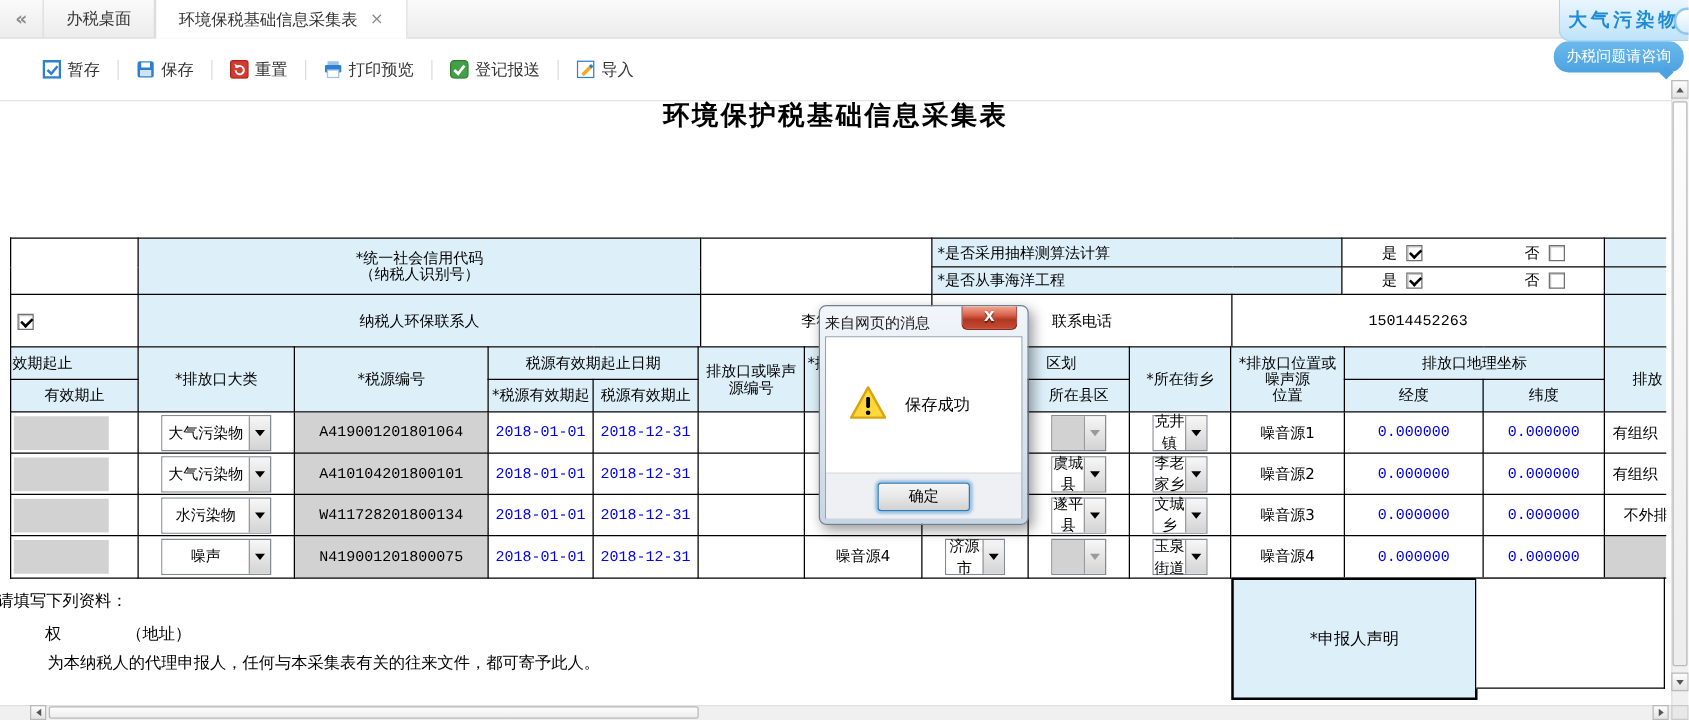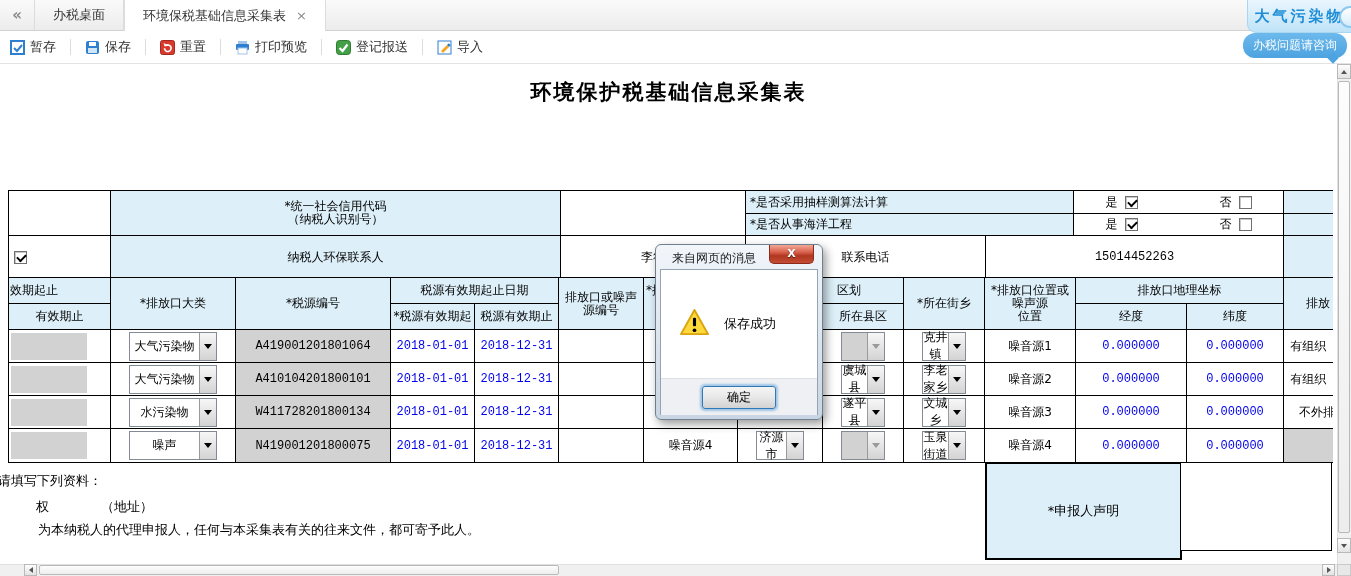--- a/index.html
+++ b/index.html
@@ -11,22 +11,22 @@
   }
   
   #tabbar { position:absolute; left:0; top:0; width:1351px; height:31px;
     background:linear-gradient(#fafafa,#ececec); border-bottom:1px solid #d2d2d2; display:flex; align-items:stretch; }
   .collapse { width:34px; display:flex; align-items:center; justify-content:center; color:#8a8a8a; font-size:15px; font-weight:bold; cursor:pointer; }
   .tab { display:flex; align-items:center; padding:0 18px; font-size:13px; color:#333;
     border-left:1px solid #dcdcdc; border-right:1px solid #dcdcdc; cursor:pointer; }
   .tab.active { background:#fff; height:31px; }
   .tab .close { margin-left:10px; color:#8a8a8a; font-size:13px; }
   
-  #toolbar { position:absolute; left:0; top:31px; width:1351px; height:33px; background:#fff;
-    border-bottom:1px solid #e3e3e3; display:flex; align-items:center; padding-left:0; }
+  #toolbar { position:absolute; left:0; top:31px; width:1351px; height:50px; background:#fff;
+    border-bottom:1px solid #e3e3e3; display:flex; align-items:center; padding-left:24px; }
   .tbtn { display:flex; align-items:center; gap:5px; font-size:13px; color:#333; padding:0 10px; cursor:pointer; }
   .tdiv { width:1px; height:16px; background:#dcdcdc; margin:0 4px; }
   .ticon { width:15px; height:15px; display:inline-block; }
   
   #service { position:absolute; right:0; top:0; width:104px; height:33px; z-index:50;
     background:linear-gradient(#eaf6fe,#bfe3f8); border:1px solid #a9d6f0; border-top:none; border-right:none; border-radius:0 0 0 9px;
     display:flex; align-items:center; justify-content:center; color:#1f8dd6; font-weight:bold; font-size:15px; letter-spacing:3px; }
   #service .ring { position:absolute; right:-10px; top:6px; width:22px; height:22px; border-radius:50%;
     background:linear-gradient(#ffffff,#d5ecfa); border:2px solid #8ec8ef; }
   #bubble { position:absolute; right:4px; top:33px; z-index:50; background:linear-gradient(#6cb9ec,#4da3e0);
@@ -72,21 +72,21 @@
   .sb-thumb { position:absolute; background:linear-gradient(#fdfdfd,#ededed); border:1px solid #b9b9b9; border-radius:2px; }
   .tri-up { width:0;height:0;border-left:3px solid transparent;border-right:3px solid transparent;border-bottom:4px solid #555; }
   .tri-down { width:0;height:0;border-left:3px solid transparent;border-right:3px solid transparent;border-top:4px solid #555; }
   .tri-left { width:0;height:0;border-top:3px solid transparent;border-bottom:3px solid transparent;border-right:4px solid #555; }
   .tri-right { width:0;height:0;border-top:3px solid transparent;border-bottom:3px solid transparent;border-left:4px solid #555; }
   .sb-corner { position:absolute; left:1337px; top:564px; width:14px; height:12px; background:#e8e8e8; border:1px solid #c9c9c9; }
   
   #dlg { position:absolute; left:655px; top:244px; width:168px; height:176px; z-index:100;
     background:linear-gradient(#f2f6fb,#c9d5e3); border:1px solid #6e7f90; border-radius:6px;
     box-shadow:3px 4px 10px rgba(0,0,0,.4); }
-  #dlg-title { position:absolute; left:16px; top:5px; font-size:12px; color:#1a1a1a; }
+  #dlg-title { position:absolute; left:4px; top:5px; font-size:12px; color:#1a1a1a; }
   #dlg-close { position:absolute; right:8px; top:0; width:45px; height:19px;
     background:linear-gradient(#f2a793,#d9614c 40%,#b03821 60%,#c44b34); border:1px solid #8d2a1a; border-top:none;
     border-radius:0 0 5px 5px; color:#fff; font-weight:bold; font-size:11px; text-align:center; line-height:18px;
     text-shadow:0 1px 1px rgba(0,0,0,.5); cursor:pointer; }
   #dlg-inner { position:absolute; left:4px; right:4px; top:24px; bottom:4px; border:1px solid #96a3b1; background:#fff; }
   #dlg-body { height:108px; display:flex; align-items:center; padding-left:18px; gap:14px; background:#fff; }
   #dlg-msg { font-size:13px; }
   #dlg-footer { height:37px; background:#eef0f3; border-top:1px solid #dcdfe3; display:flex; align-items:center; justify-content:center; }
   #dlg-ok { width:74px; height:23px; background:linear-gradient(#f5f5f5,#e9e9e9 45%,#d2d2d2);
     border:1px solid #3079b5; border-radius:3px; box-shadow:0 0 2px 2px rgba(98,162,221,.55);

